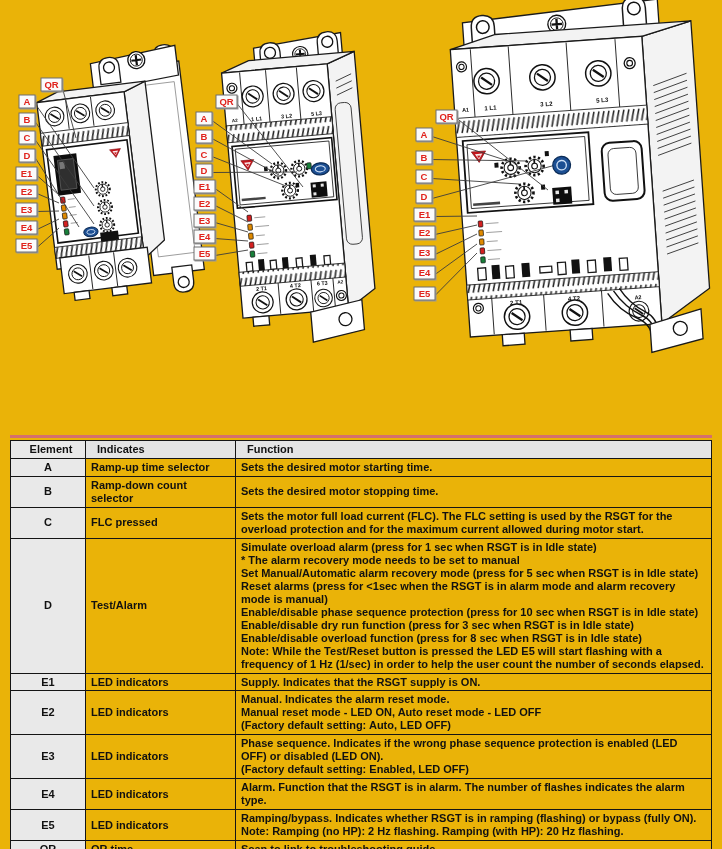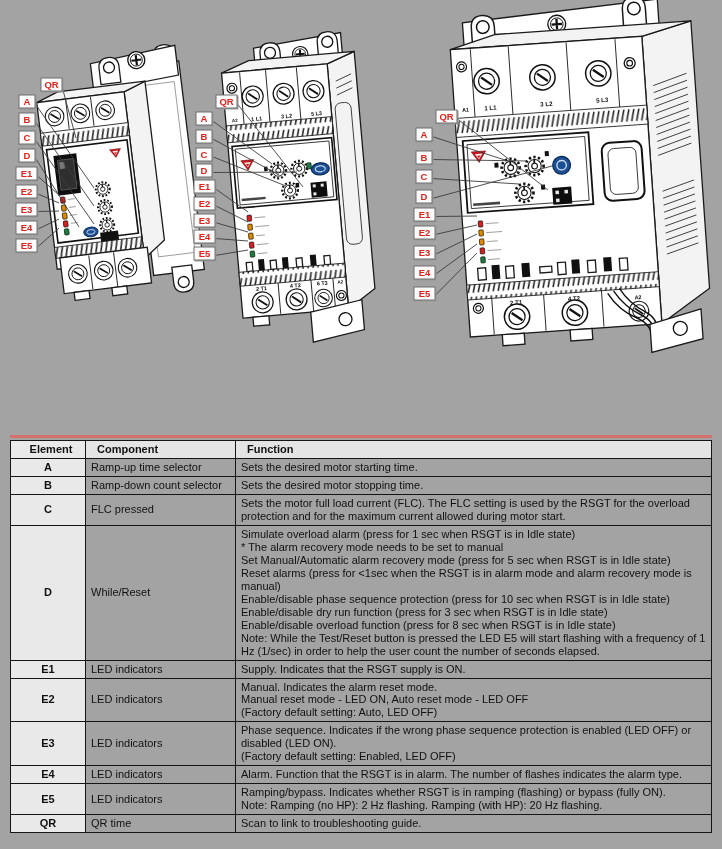--- a/index.html
+++ b/index.html
@@ -1,37 +1,37 @@
 <!DOCTYPE html>
 <html><head>
 <meta charset="utf-8">
 <style>
   html,body{margin:0;padding:0;background:#ffffff;}
   body{width:722px;height:849px;font-family:"Liberation Sans",sans-serif;color:#111;}
-  .page{width:722px;height:849px;overflow:hidden;background:#a3a3a3;}
+  .page{width:722px;height:849px;overflow:hidden;background:#eab308;}
 
   
   .figure{width:722px;height:434px;position:relative;}
   .figure svg{display:block;}
   .outline{fill:#ffffff;stroke:#1a1a1a;stroke-width:1.3;}
   .shade{fill:#f3f3f3;stroke:#1a1a1a;stroke-width:1.3;}
   .sep{stroke:#1a1a1a;stroke-width:0.9;}
   .tlabel{font-size:5.5px;font-weight:bold;fill:#111;text-anchor:middle;font-family:"Liberation Sans",sans-serif;}
   .tlabel-lg{font-size:6.2px;font-weight:bold;fill:#111;text-anchor:middle;font-family:"Liberation Sans",sans-serif;}
   .tlabel-sm{font-size:4.6px;font-weight:bold;fill:#111;text-anchor:middle;font-family:"Liberation Sans",sans-serif;}
   .leader{stroke:#3c3c3c;stroke-width:0.9;fill:none;}
   .callout-box{fill:#fbfbfb;stroke:#6e6e6e;stroke-width:1;}
   .callout-text{fill:#e0231d;font-weight:bold;font-size:9.5px;text-anchor:middle;font-family:"Liberation Sans",sans-serif;}
   .ledline{stroke:#8a8a8a;stroke-width:0.8;}
 
   
   .table-wrap{margin:1px 10px 0 10px;}
   .red-rule{height:3px;background:#d4706d;margin-bottom:2px;}
   table{border-collapse:collapse;width:100%;table-layout:fixed;}
-  th,td{border:1.8px solid #151515;padding:2px 5px;font-size:11px;line-height:1.18;vertical-align:middle;}
+  th,td{border:1.8px solid #151515;padding:2px 5px;font-size:11px;line-height:1.18;vertical-align:middle;font-weight:bold;}
   th{background:#e4e4e4;text-align:left;font-weight:bold;padding-left:11px;}
   th.el,td.el{text-align:center;font-weight:bold;background:#e9e9e9;}
   td.fn{white-space:pre-line;}
 </style>
 </head>
 <body>
 
 <div class="page">
 
   <div class="figure">
@@ -572,21 +572,21 @@
     <div class="red-rule"></div>
     <table>
       <colgroup>
         <col style="width:75px">
           <col style="width:150px">
           <col>
       </colgroup>
       <thead>
         <tr>
           <th class="el">Element</th>
-          <th>Component</th>
+          <th>Indicates</th>
           <th>Function</th>
         </tr>
       </thead>
       <tbody id="table-body">
           <tr>
             <td class="el">A</td>
             <td class="comp">Ramp-up time selector</td>
             <td class="fn">Sets the desired motor starting time.</td>
           </tr>
           <tr>
@@ -594,21 +594,21 @@
             <td class="comp">Ramp-down count selector</td>
             <td class="fn">Sets the desired motor stopping time.</td>
           </tr>
           <tr>
             <td class="el">C</td>
             <td class="comp">FLC pressed</td>
             <td class="fn">Sets the motor full load current (FLC). The FLC setting is used by the RSGT for the overload protection and for the maximum current allowed during motor start.</td>
           </tr>
           <tr>
             <td class="el">D</td>
-            <td class="comp">While/Reset</td>
+            <td class="comp">Test/Alarm</td>
             <td class="fn">Simulate overload alarm (press for 1 sec when RSGT is in Idle state)
 * The alarm recovery mode needs to be set to manual
 Set Manual/Automatic alarm recovery mode (press for 5 sec when RSGT is in Idle state)
 Reset alarms (press for &lt;1sec when the RSGT is in alarm mode and alarm recovery mode is manual)
 Enable/disable phase sequence protection (press for 10 sec when RSGT is in Idle state)
 Enable/disable dry run function (press for 3 sec when RSGT is in Idle state)
 Enable/disable overload function (press for 8 sec when RSGT is in Idle state)
 Note: While the Test/Reset button is pressed the LED E5 will start flashing with a frequency of 1 Hz (1/sec) in order to help the user count the number of seconds elapsed.</td>
           </tr>
           <tr>

